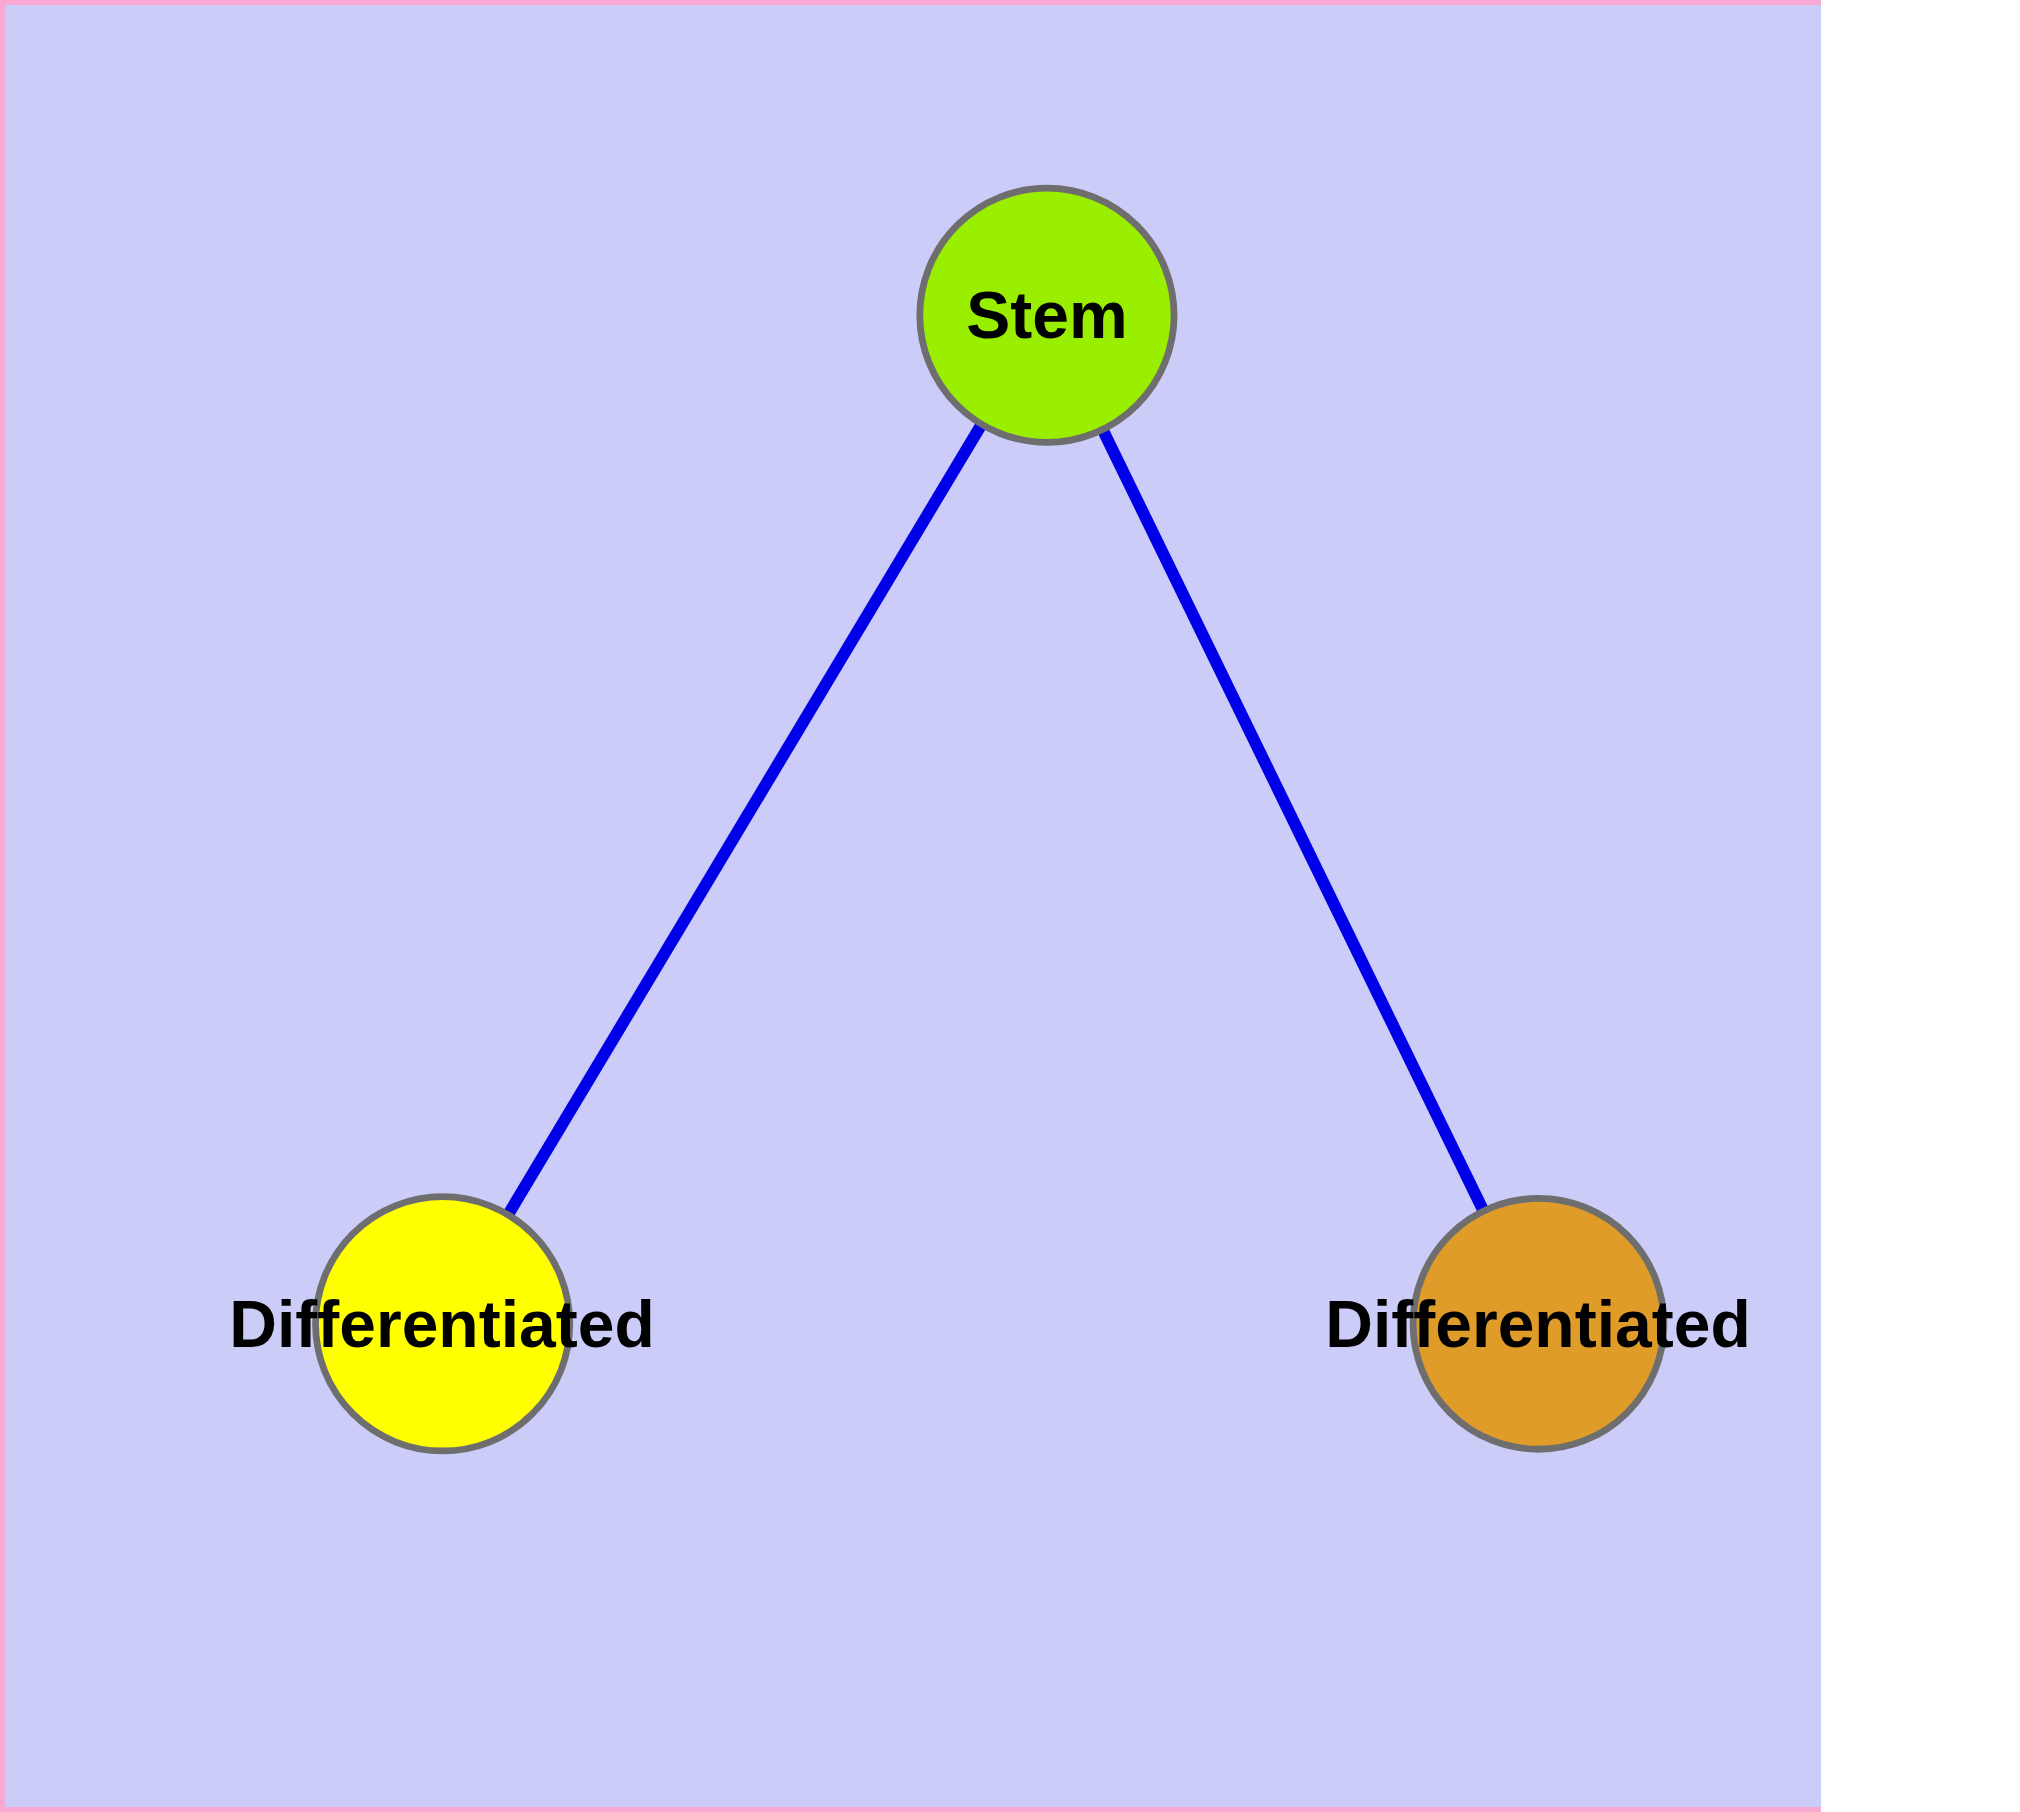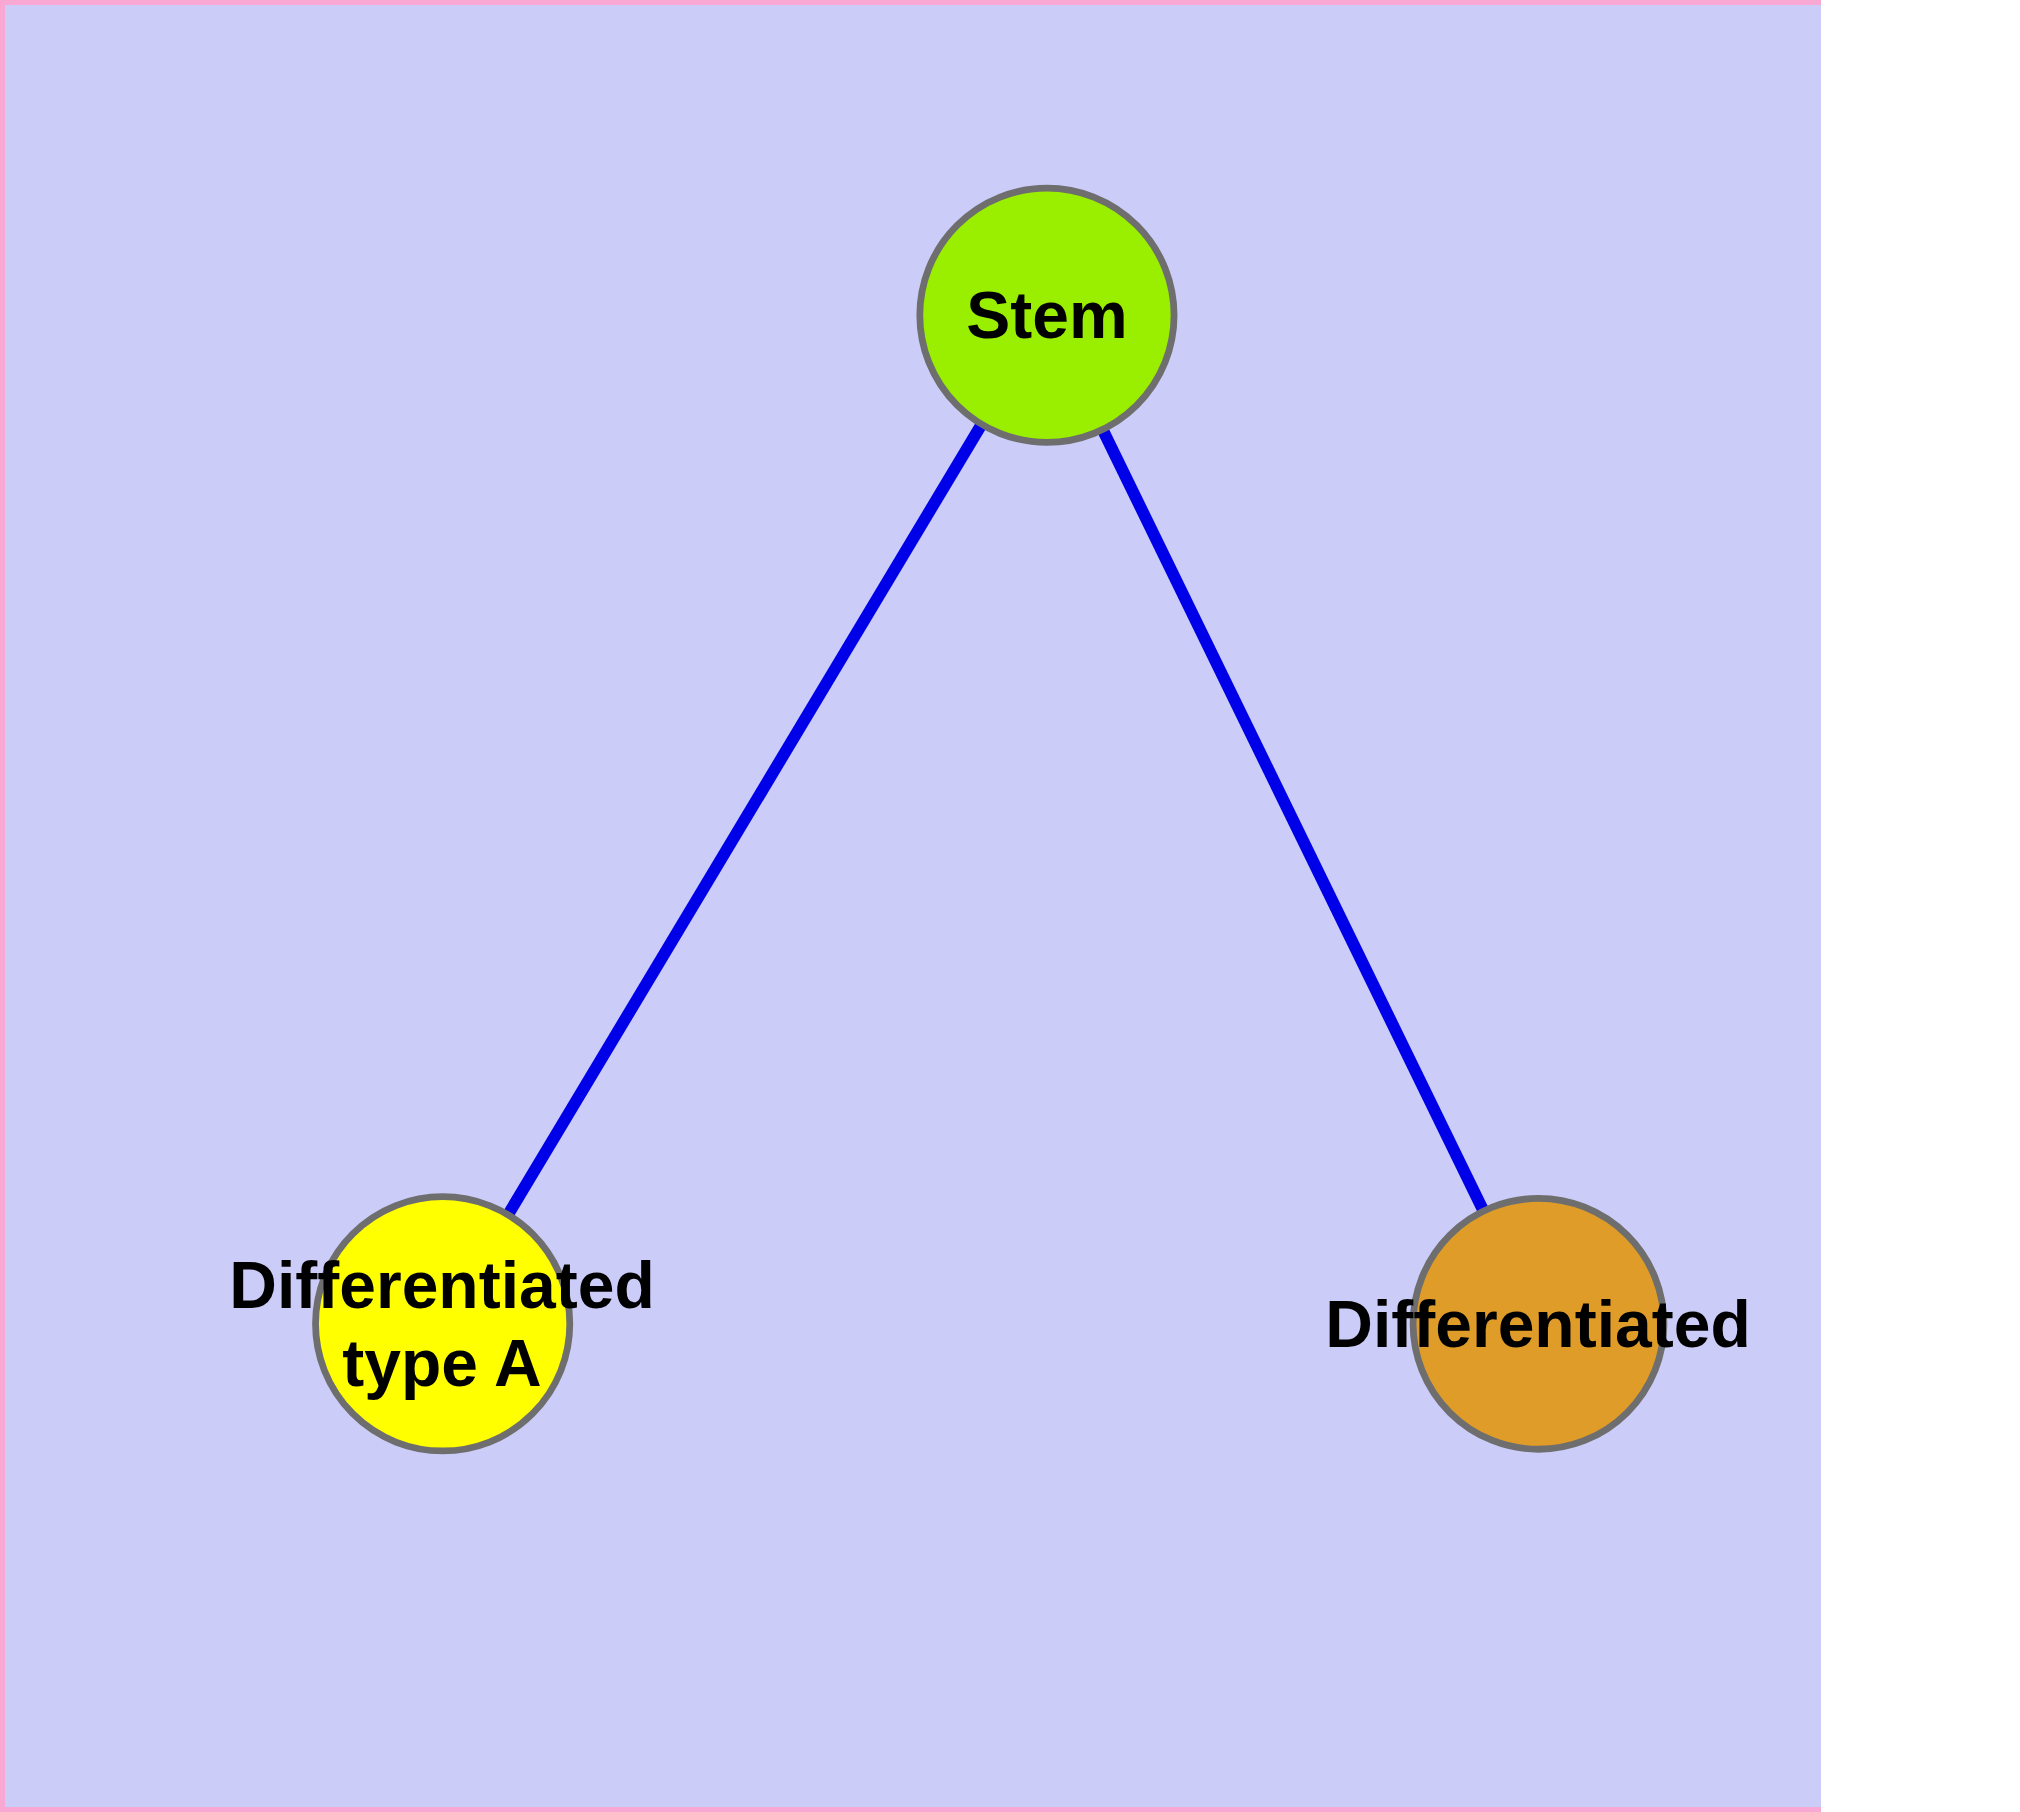--- a/index.html
+++ b/index.html
@@ -57,18 +57,18 @@
       </g>
     <g id="node-layer">
         <circle cx="1235" cy="372" r="150" fill="#9aee00" stroke="#6e6e6e" stroke-width="8"></circle>
         <circle cx="522" cy="1562" r="150" fill="#ffff00" stroke="#6e6e6e" stroke-width="8"></circle>
         <circle cx="1815" cy="1562" r="148" fill="#e09c29" stroke="#6e6e6e" stroke-width="8"></circle>
       </g>
   </svg>
 
   <div id="label-layer">
       <div class="node-label" style="left: 1047px; top: 315px; font-size: 66px; color: rgb(0, 0, 0);"><div>Stem</div></div>
-      <div class="node-label" style="left: 442px; top: 1324px; font-size: 66px; color: rgb(0, 0, 0);"><div>Differentiated</div><div>type A</div></div>
+      <div class="node-label" style="left: 442px; top: 1324px; font-size: 66px; color: rgb(0, 0, 0);"><div>Differentiated</div></div>
       <div class="node-label" style="left: 1538px; top: 1324px; font-size: 66px; color: rgb(0, 0, 0);"><div>Differentiated</div></div>
     </div>
 
 </div>
 
 
 </body></html>

